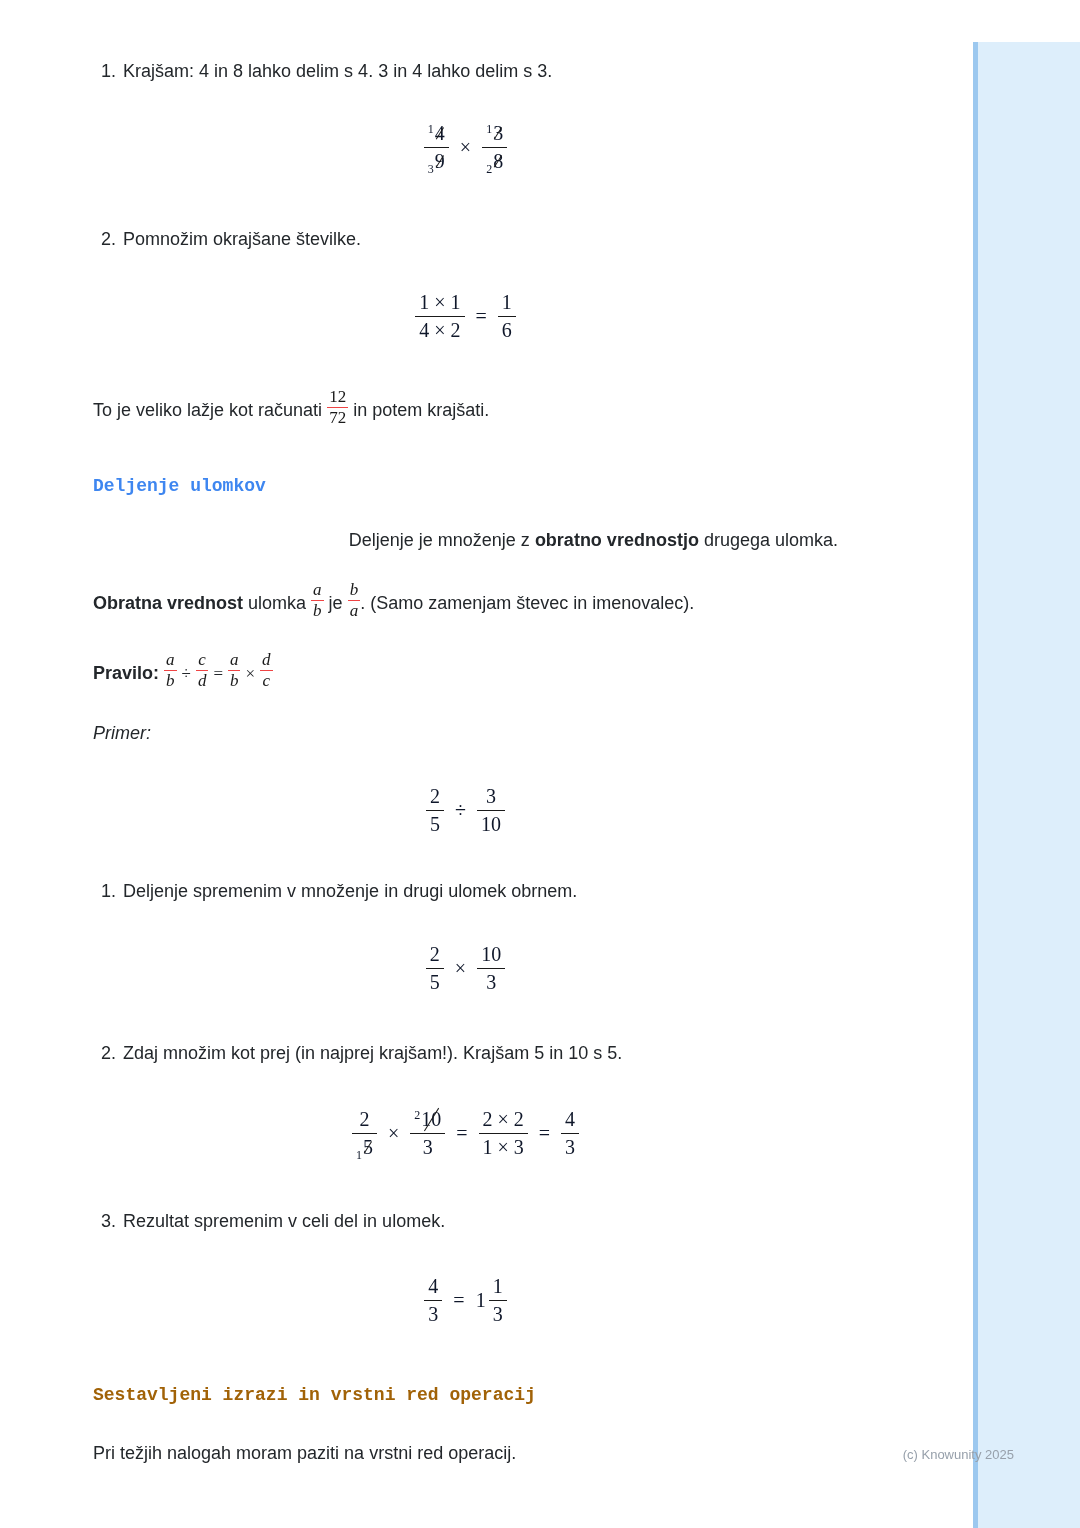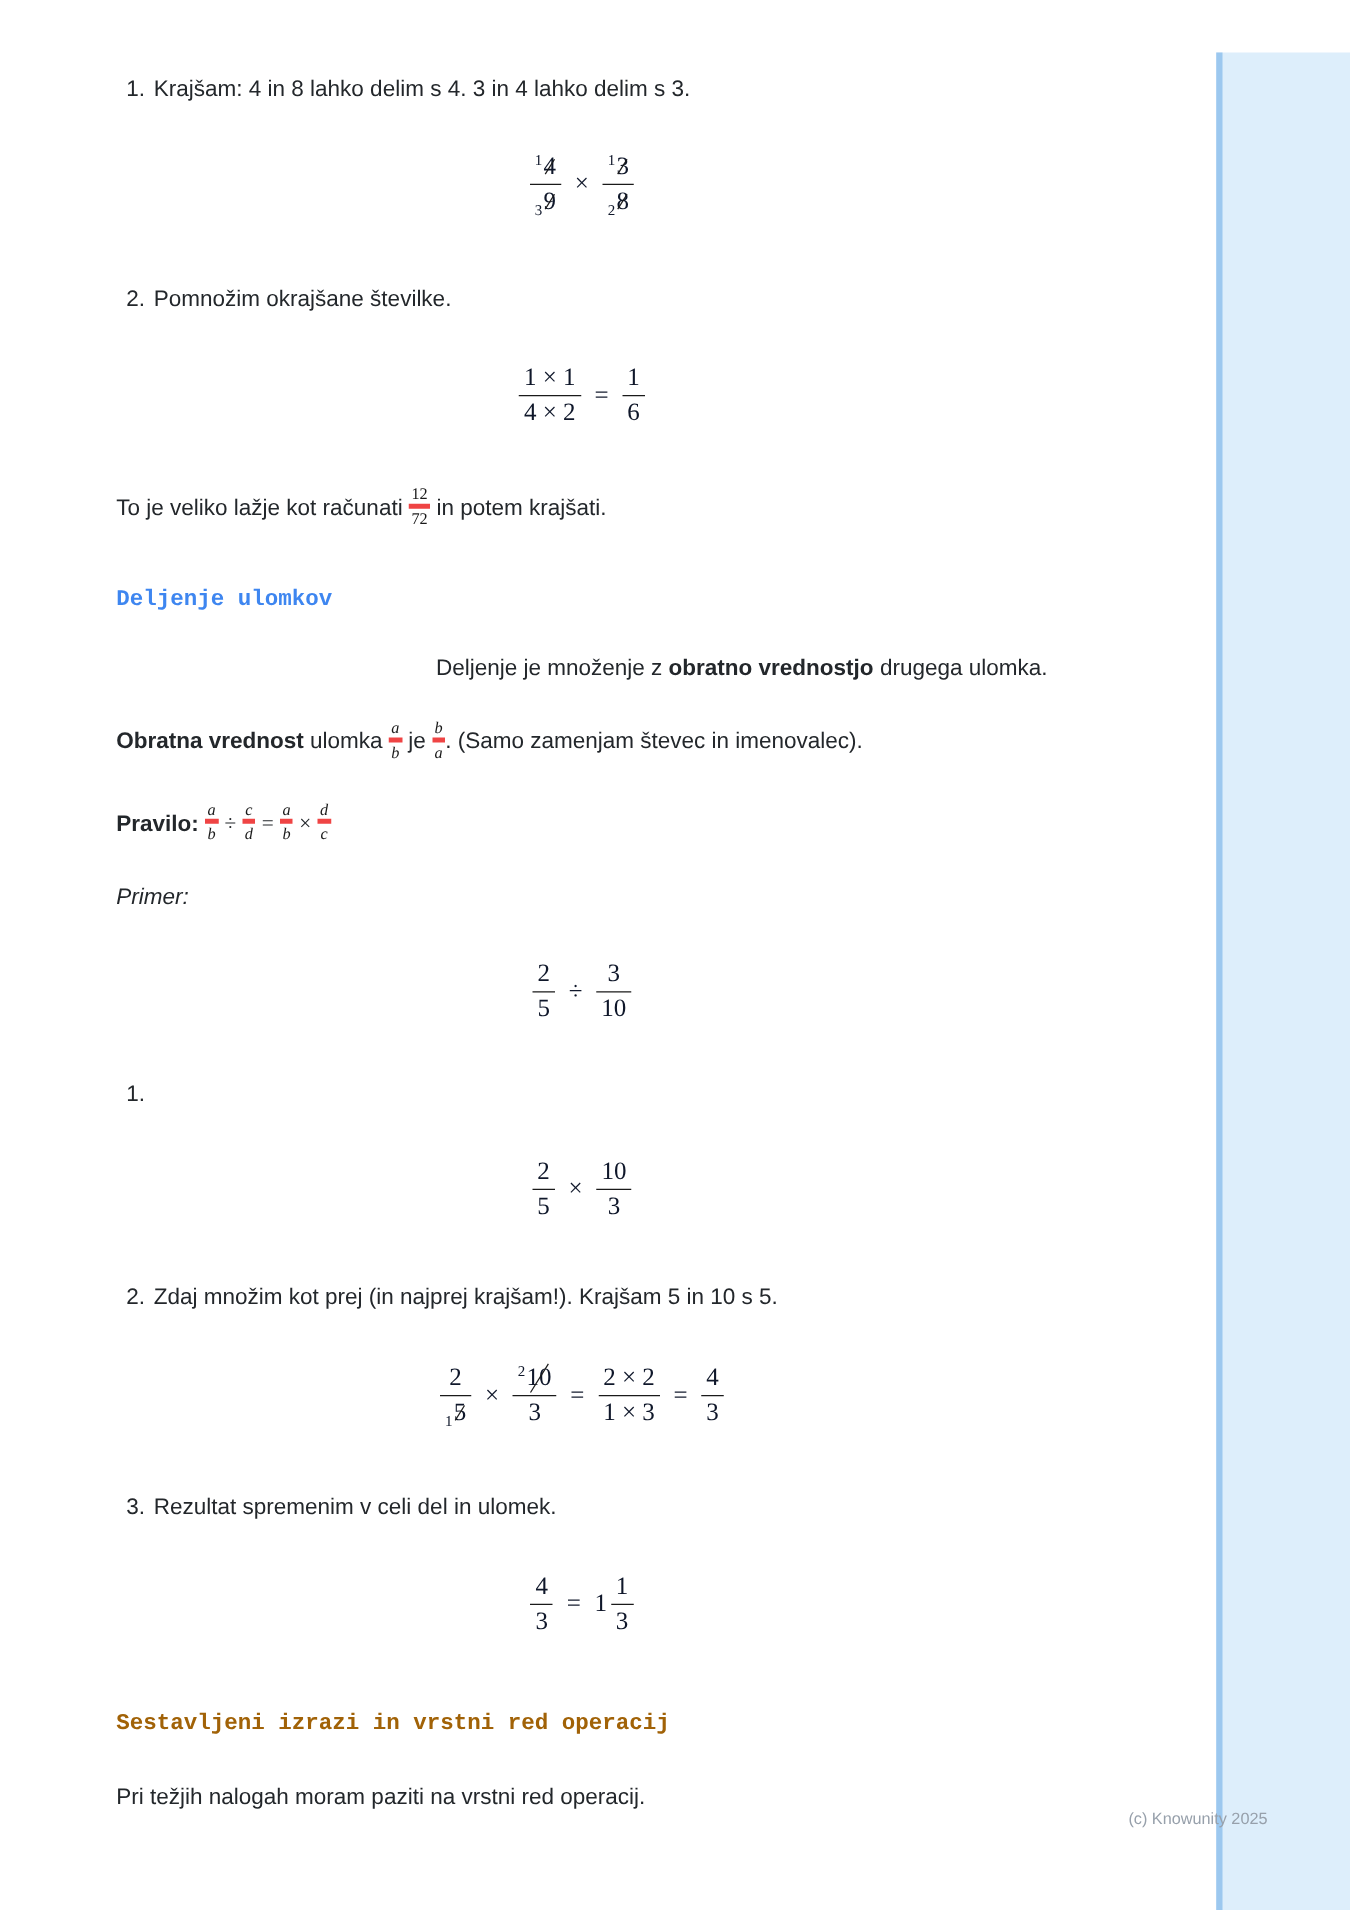--- a/index.html
+++ b/index.html
@@ -13,23 +13,23 @@
   .italic{font-style:italic;}
   .section-title{color:#3e86f0;font-size:18px;line-height:30px;font-weight:700;margin:0;font-family:Liberation Mono, monospace;}
   .formula{display:flex;justify-content:center;align-items:center;gap:11px;font-family:"Liberation Serif","DejaVu Serif",serif;font-size:20px;line-height:1.15;color:#0f172a;}
   .frac{display:inline-block;text-align:center;}
   .frac .fnum{display:block;padding:0 4px 2px;}
   .frac .fden{display:block;border-top:1.5px solid #1a1a1a;padding:2px 4px 0;}
   .presup{font-size:12px;position:relative;top:-7px;margin-right:1px;}
   .presub{font-size:12px;position:relative;top:5px;margin-right:1px;}
   .cancel{position:relative;display:inline-block;}
   .cancel::after{content:"";position:absolute;left:-18%;top:48%;width:136%;border-top:1.4px solid #1a1a1a;transform:rotate(-58deg);}
-  .ifrac{display:inline-block;text-align:center;vertical-align:-7px;font-family:"Liberation Serif","DejaVu Serif",serif;font-size:13px;line-height:1.05;color:#1a1a1a;}
+  .ifrac{display:inline-block;text-align:center;vertical-align:-7px;font-family:"Liberation Serif","DejaVu Serif",serif;font-size:17px;line-height:1.05;color:#1a1a1a;}
   .ifrac .fnum{display:block;padding:0 2px 1px;}
-  .ifrac .fden{display:block;border-top:4px solid #ef4444;padding:1px 2px 0;}
+  .ifrac .fden{display:block;border-top:1px solid #ef4444;padding:1px 2px 0;}
   .mathrun{font-family:"Liberation Serif","DejaVu Serif",serif;font-size:17px;}
   .mathrun .mop{margin:0 5px;}
   .whole{margin-right:3px;}
   .footer{position:absolute;right:66px;bottom:66px;font-size:13px;color:#97a0ab;z-index:3;}
   .mt-f1{margin-top:26px;min-height:74px;}
   .mt-li2{margin-top:42px;}
   .mt-f2{margin-top:36px;min-height:56px;}
   .mt-note{margin-top:44px;}
   .mt-h1{margin-top:44px;}
   .mt-p1{margin-top:26px;text-align:right;}
@@ -124,20 +124,21 @@
       </span>
       <span class="op">÷</span>
       <span class="frac">
         <span class="fnum">3</span>
         <span class="fden">10</span>
       </span>
     </div>
 
     <div class="li mt-li3">
       <span class="li-num">1.</span>
+      <span class="li-text">Deljenje spremenim v množenje in drugi ulomek obrnem.</span>
     </div>
 
     <div class="formula mt-f4">
       <span class="frac">
         <span class="fnum">2</span>
         <span class="fden">5</span>
       </span>
       <span class="op">×</span>
       <span class="frac">
         <span class="fnum">10</span>

